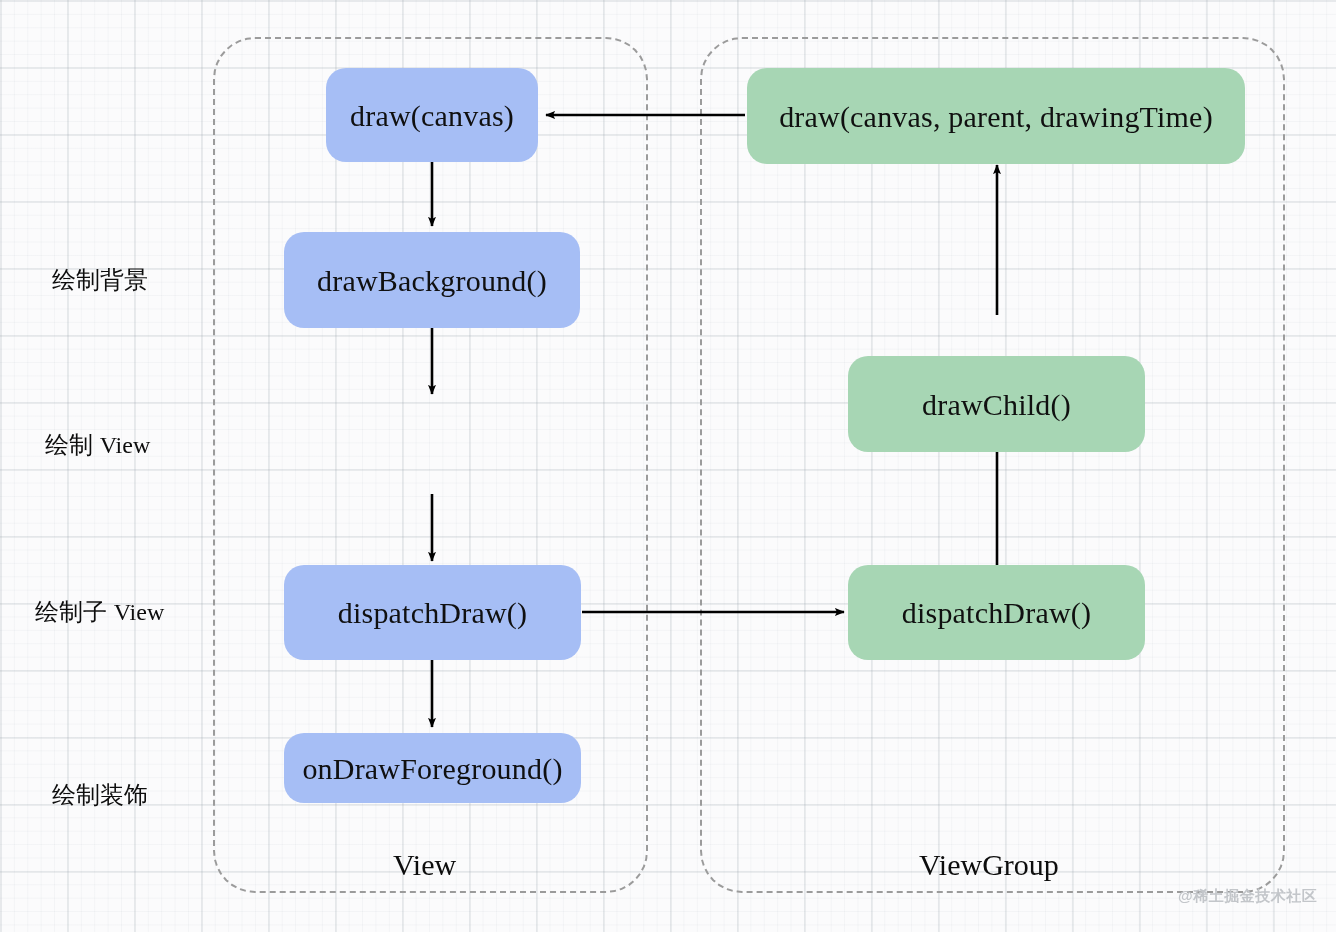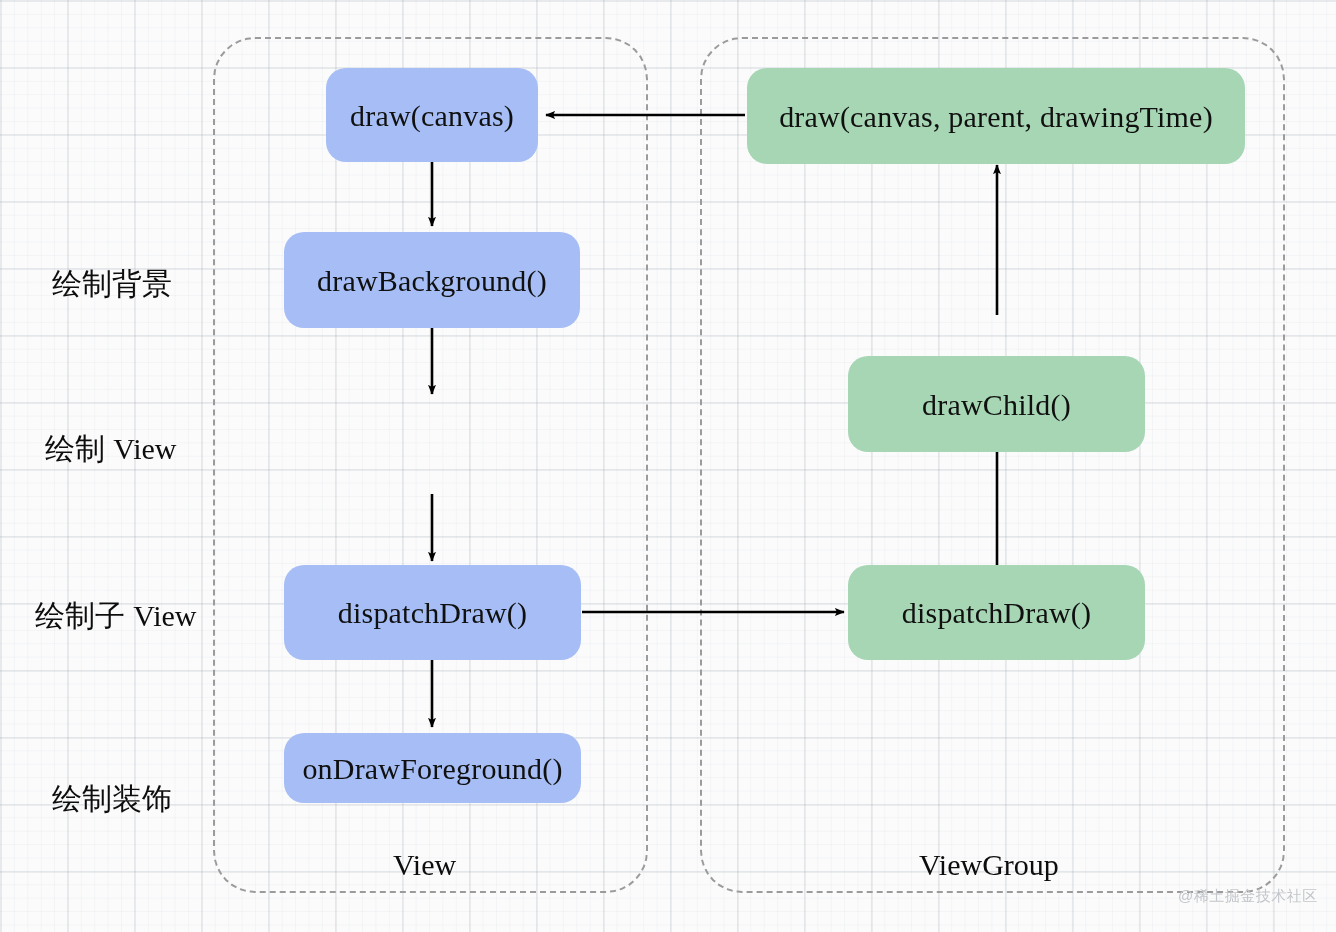--- a/index.html
+++ b/index.html
@@ -47,21 +47,21 @@
     font-size: 30px;
     line-height: 1.1;
     letter-spacing: 0.2px;
     white-space: nowrap;
   }
   .node.blue { background: #a6bef5; }
   .node.green { background: #a7d6b4; font-family: Liberation Serif, serif; }
 
   .row-label {
     position: absolute;
-    font-size: 30px;
+    font-size: 24px;
     color: #0d0d0d;
     font-family: "Liberation Sans", "DejaVu Sans", sans-serif;
     white-space: nowrap;
     text-align: right;
   }
   .row-label .latin {
     font-family: "Liberation Serif", "DejaVu Serif", serif;
   }
 
   .group-label {
@@ -71,20 +71,21 @@
     white-space: nowrap;
   }
 
   .watermark {
     position: absolute;
     font-size: 15px;
     color: #c3c6ca;
     font-family: "Liberation Sans", "DejaVu Sans", sans-serif;
     white-space: nowrap;
     letter-spacing: 0.5px;
+    font-weight: bold;
   }
 
   svg.arrows {
     position: absolute;
     left: 0;
     top: 0;
     width: 1336px;
     height: 932px;
     pointer-events: none;
   }

